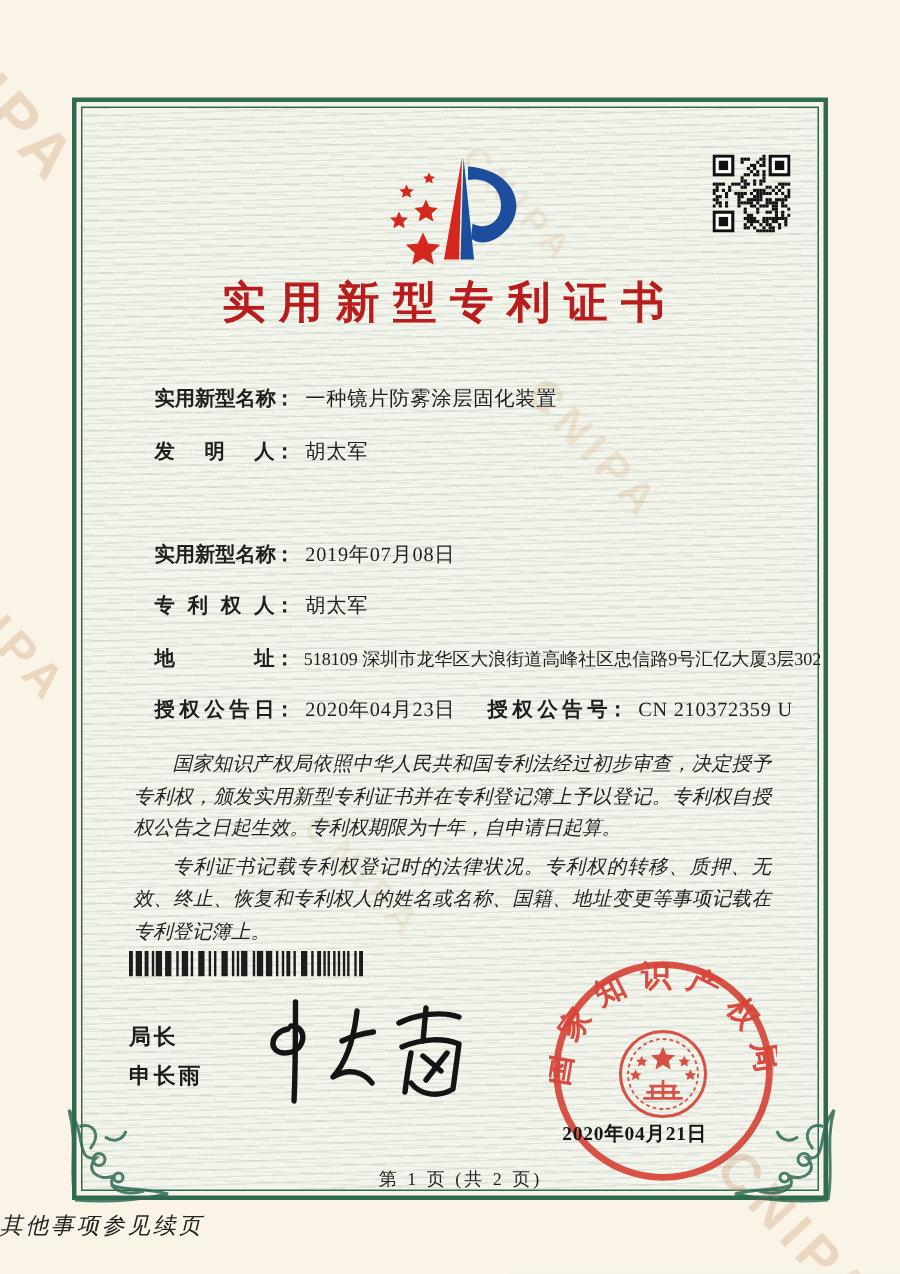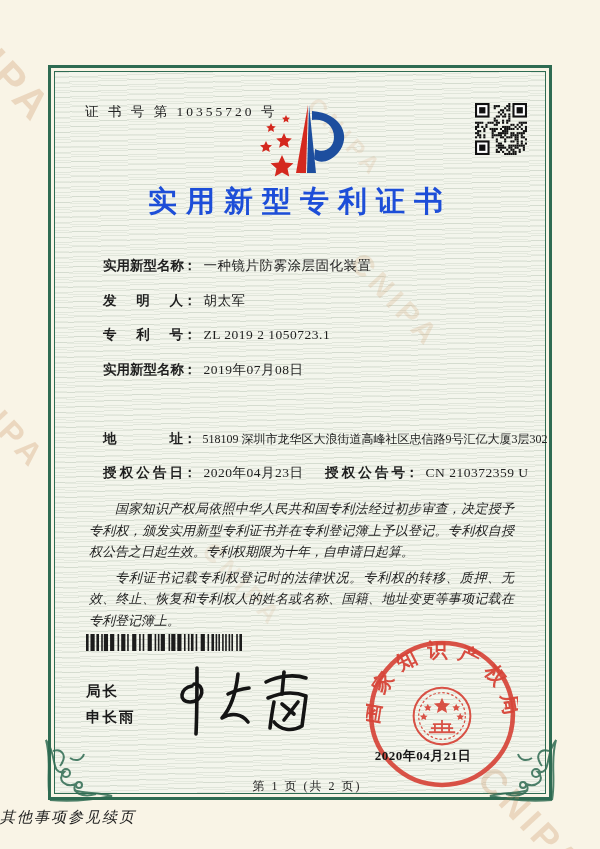--- a/index.html
+++ b/index.html
@@ -42,21 +42,21 @@
 
   
   .cert-no{
     position:absolute;left:85px;top:103px;
     font-size:13.5px;letter-spacing:3px;color:#222;
   }
   .logo{position:absolute;left:246px;top:99px;}
   .qr{position:absolute;left:475px;top:103px;}
   .title{
     position:absolute;left:0;top:182px;width:600px;text-align:center;
-    font-size:29px;font-weight:bold;letter-spacing:9px;color:#1d4ed8;
+    font-size:29px;font-weight:bold;letter-spacing:9px;color:#b91c1c;
   }
 
   
   .row{position:absolute;left:103px;font-size:13.5px;color:#1e1e1e;white-space:nowrap;}
   .f-label{
     display:inline-block;width:80px;vertical-align:bottom;
     text-align:justify;text-align-last:justify;font-weight:600;
   }
   .f-colon{font-weight:600;}
   .f-value{margin-left:7px;letter-spacing:0.5px;}
@@ -115,21 +115,20 @@
     <div class="frame-inner"></div>
   </div>
 
   <span class="wm wm1">CNIPA</span>
   <span class="wm wm2">CNIPA</span>
   <span class="wm wm3">CNIPA</span>
   <span class="wm wm4">CNIPA</span>
   <span class="wm wm5">CNIPA</span>
   <span class="wm wm6">CNIPA</span>
 
-  <div class="cert-no">证 书 号 第 10355720 号</div>
 
   <svg class="logo" width="112" height="80" viewBox="0 0 112 80">
 
     <polygon points="62,6 50,74 60,74" fill="#d4281e"></polygon>
     <polygon points="63,6 61,74 70,74" fill="#1d4e9e"></polygon>
     <path d="M66,12 C96,14 106,38 92,54 C84,63 74,65 68,60 L69,50 C78,55 88,49 88,38 C88,26 78,19 66,21 Z" fill="#1d4e9e"></path>
 
     <polygon points="36,56 39.4,63.4 47.5,64.2 41.5,69.6 43.2,77.5 36,73.4 28.8,77.5 30.5,69.6 24.5,64.2 32.6,63.4" fill="#d4281e"></polygon>
     <polygon points="38,34 40.3,39 45.8,39.6 41.7,43.3 42.9,48.7 38,45.9 33.1,48.7 34.3,43.3 30.2,39.6 35.7,39" fill="#d4281e"></polygon>
     <polygon points="20,42 21.8,45.8 26,46.2 22.9,49 23.8,53.1 20,51 16.2,53.1 17.1,49 14,46.2 18.2,45.8" fill="#d4281e"></polygon>
@@ -337,25 +336,25 @@
     </svg>
 
   <div class="title">实用新型专利证书</div>
 
   <div class="row row-1">
     <span class="f-label">实用新型名称</span><span class="f-colon">：</span><span class="f-value">一种镜片防雾涂层固化装置</span>
   </div>
   <div class="row row-2">
     <span class="f-label">发明人</span><span class="f-colon">：</span><span class="f-value">胡太军</span>
   </div>
-  <div class="row row-3">
-    <span class="f-label">专利号</span><span class="f-colon">：</span><span class="f-value">ZL 2019 2 1050723.1</span>
-  </div>
   <div class="row row-4">
     <span class="f-label">实用新型名称</span><span class="f-colon">：</span><span class="f-value">2019年07月08日</span>
+  </div>
+  <div class="row row-5">
+    <span class="f-label">专利权人</span><span class="f-colon">：</span><span class="f-value">胡太军</span>
   </div>
   <div class="row row-6">
     <span class="f-label">地址</span><span class="f-colon">：</span><span class="f-value">518109 深圳市龙华区大浪街道高峰社区忠信路9号汇亿大厦3层302</span>
   </div>
 
   <div class="row row-grant">
     <span class="f-label">授权公告日</span><span class="f-colon">：</span><span class="f-value">2020年04月23日</span>
     <span class="grant2">
       <span class="f-label">授权公告号</span><span class="f-colon">：</span><span class="f-value">CN 210372359 U</span>
     </span>

